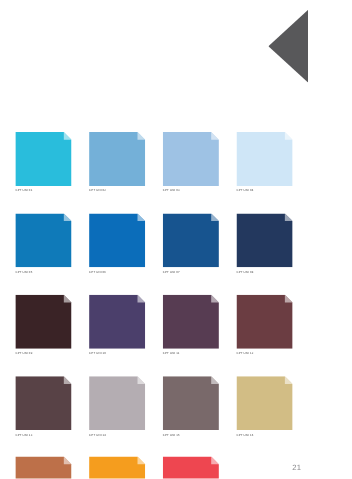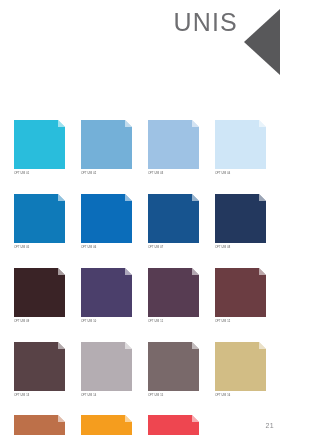--- a/index.html
+++ b/index.html
@@ -93,21 +93,20 @@
     bottom: 6px;
     font-size: 7px;
     color: #8a8a8d;
     letter-spacing: 0.3px;
   }
 </style>
 </head>
 <body>
 
 <div class="header">
-  <div class="title-line2">UNIS</div>
   <svg class="corner-triangle" viewBox="0 0 36 66" preserveAspectRatio="none">
     <polygon id="corner-tri" points="36,0 36,66 0,33" fill="#58585a"></polygon>
   </svg>
 </div>
 
 <div class="grid" id="swatch-grid">
     <div class="cell">
       <svg class="swatch" viewBox="0 0 51 49" preserveAspectRatio="none">
         <polygon points="0,0 44,0 51,7 51,49 0,49" fill="#29bddc"></polygon>
         <polygon points="44,0 51,7 44,7" fill="#ffffff" fill-opacity="0.55"></polygon>

